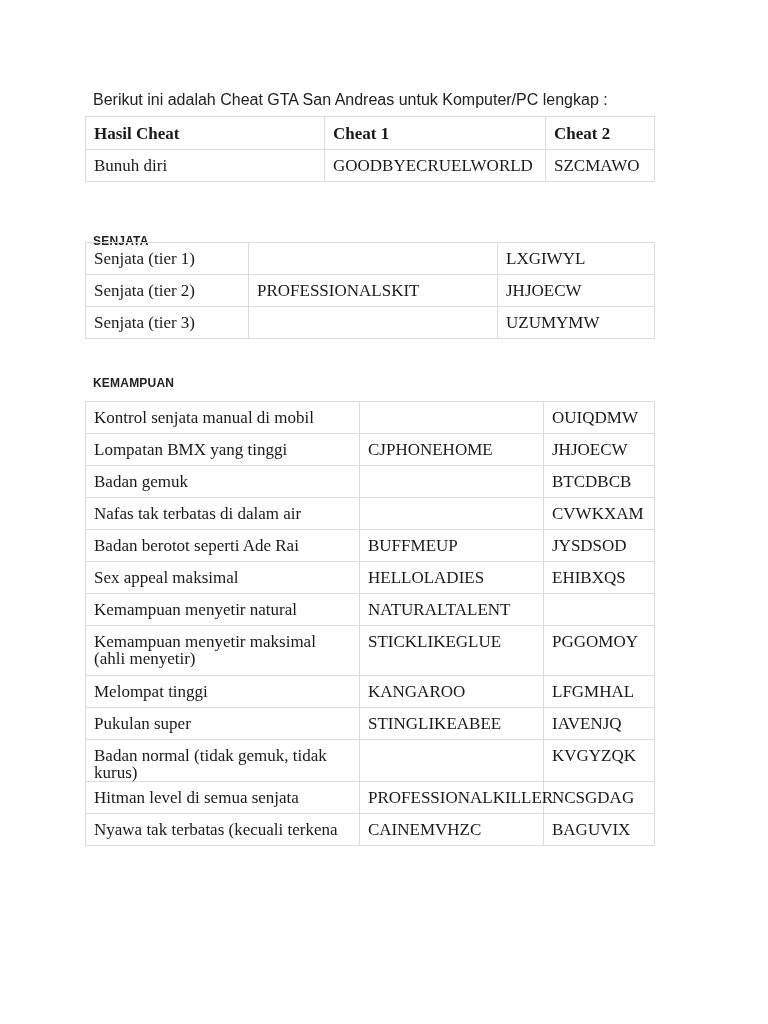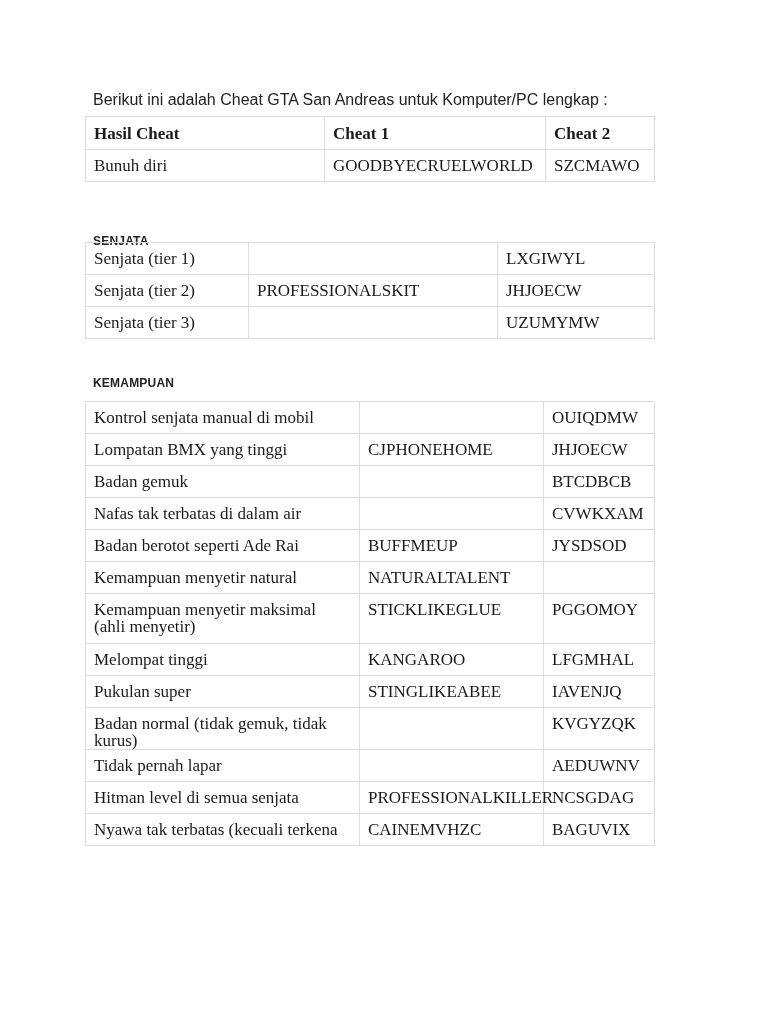--- a/index.html
+++ b/index.html
@@ -92,20 +92,25 @@
         <td>Nafas tak terbatas di dalam air</td>
         <td></td>
         <td>CVWKXAM</td>
       </tr>
   <tr>
         <td>Badan berotot seperti Ade Rai</td>
         <td>BUFFMEUP</td>
         <td>JYSDSOD</td>
       </tr>
   <tr>
+        <td>Sex appeal maksimal</td>
+        <td>HELLOLADIES</td>
+        <td>EHIBXQS</td>
+      </tr>
+  <tr>
         <td>Kemampuan menyetir natural</td>
         <td>NATURALTALENT</td>
         <td></td>
       </tr>
   <tr style="height:50px;">
         <td>Kemampuan menyetir maksimal (ahli menyetir)</td>
         <td>STICKLIKEGLUE</td>
         <td>PGGOMOY</td>
       </tr>
   <tr>
@@ -117,25 +122,20 @@
         <td>Pukulan super</td>
         <td>STINGLIKEABEE</td>
         <td>IAVENJQ</td>
       </tr>
   <tr>
         <td>Badan normal (tidak gemuk, tidak kurus)</td>
         <td></td>
         <td>KVGYZQK</td>
       </tr>
   <tr>
-        <td>Tidak pernah lapar</td>
-        <td></td>
-        <td>AEDUWNV</td>
-      </tr>
-  <tr>
         <td>Hitman level di semua senjata</td>
         <td>PROFESSIONALKILLER</td>
         <td>NCSGDAG</td>
       </tr>
   <tr>
         <td>Nyawa tak terbatas (kecuali terkena</td>
         <td>CAINEMVHZC</td>
         <td>BAGUVIX</td>
       </tr>
 </tbody>

